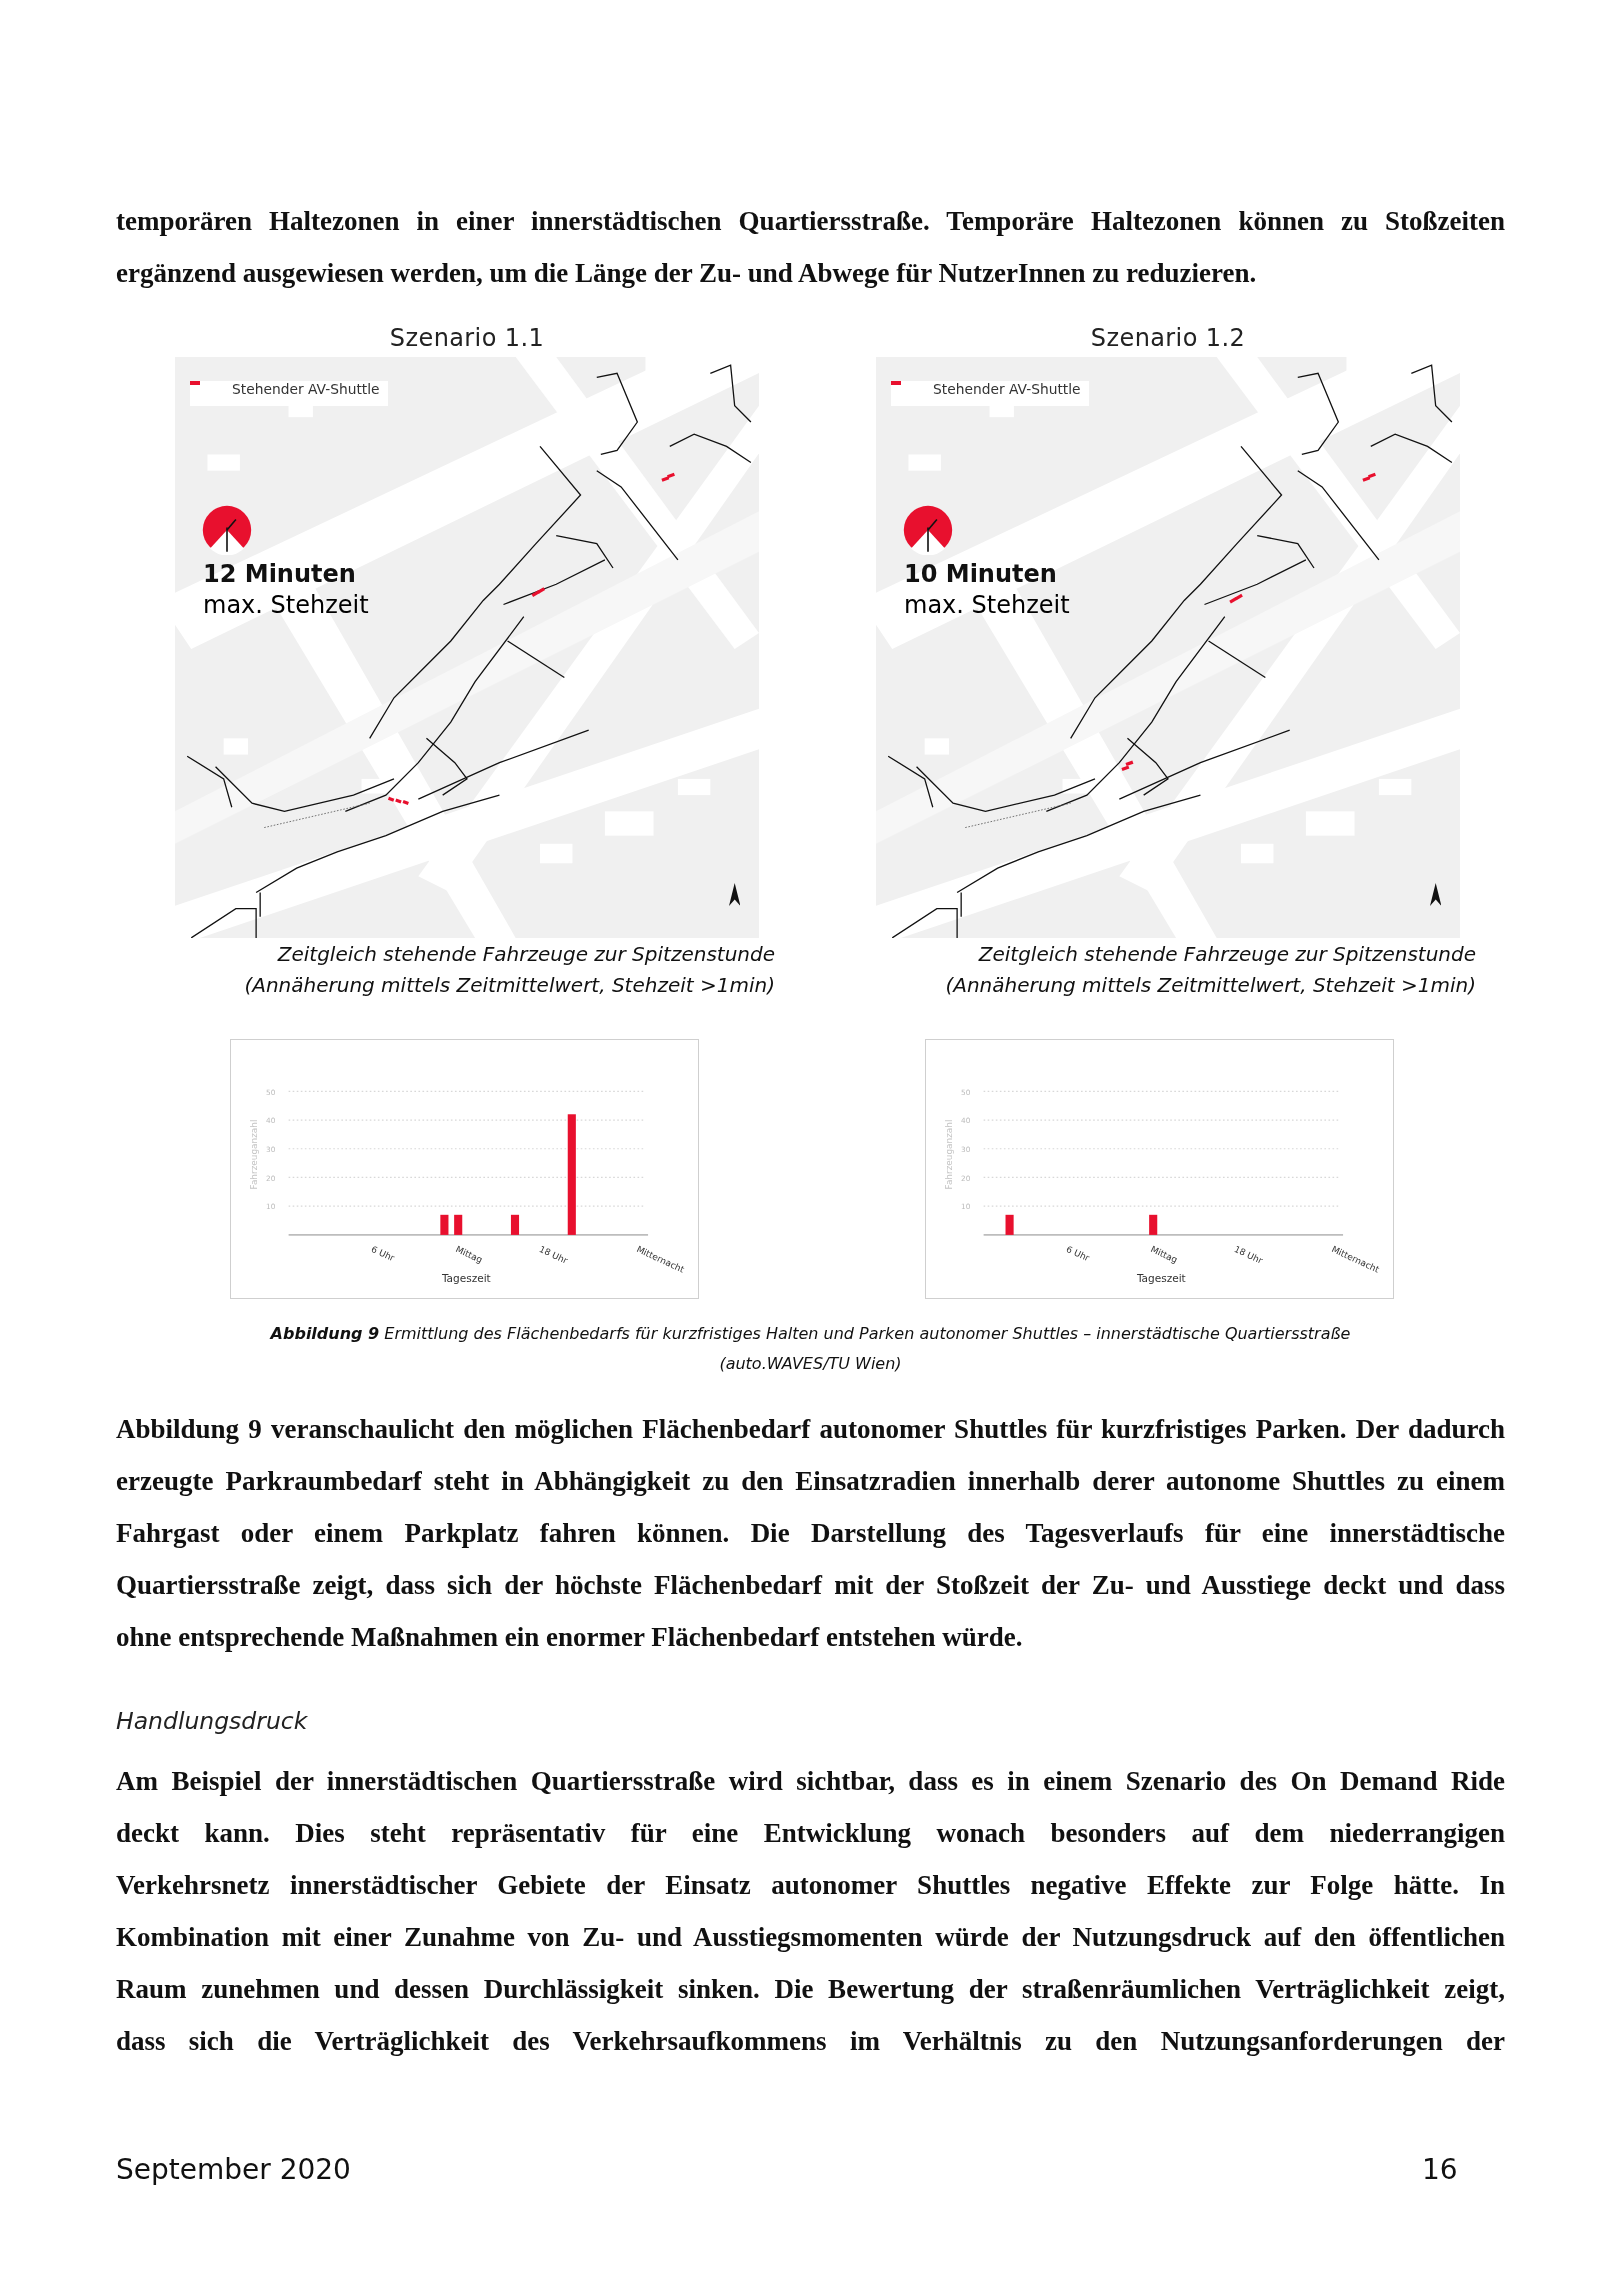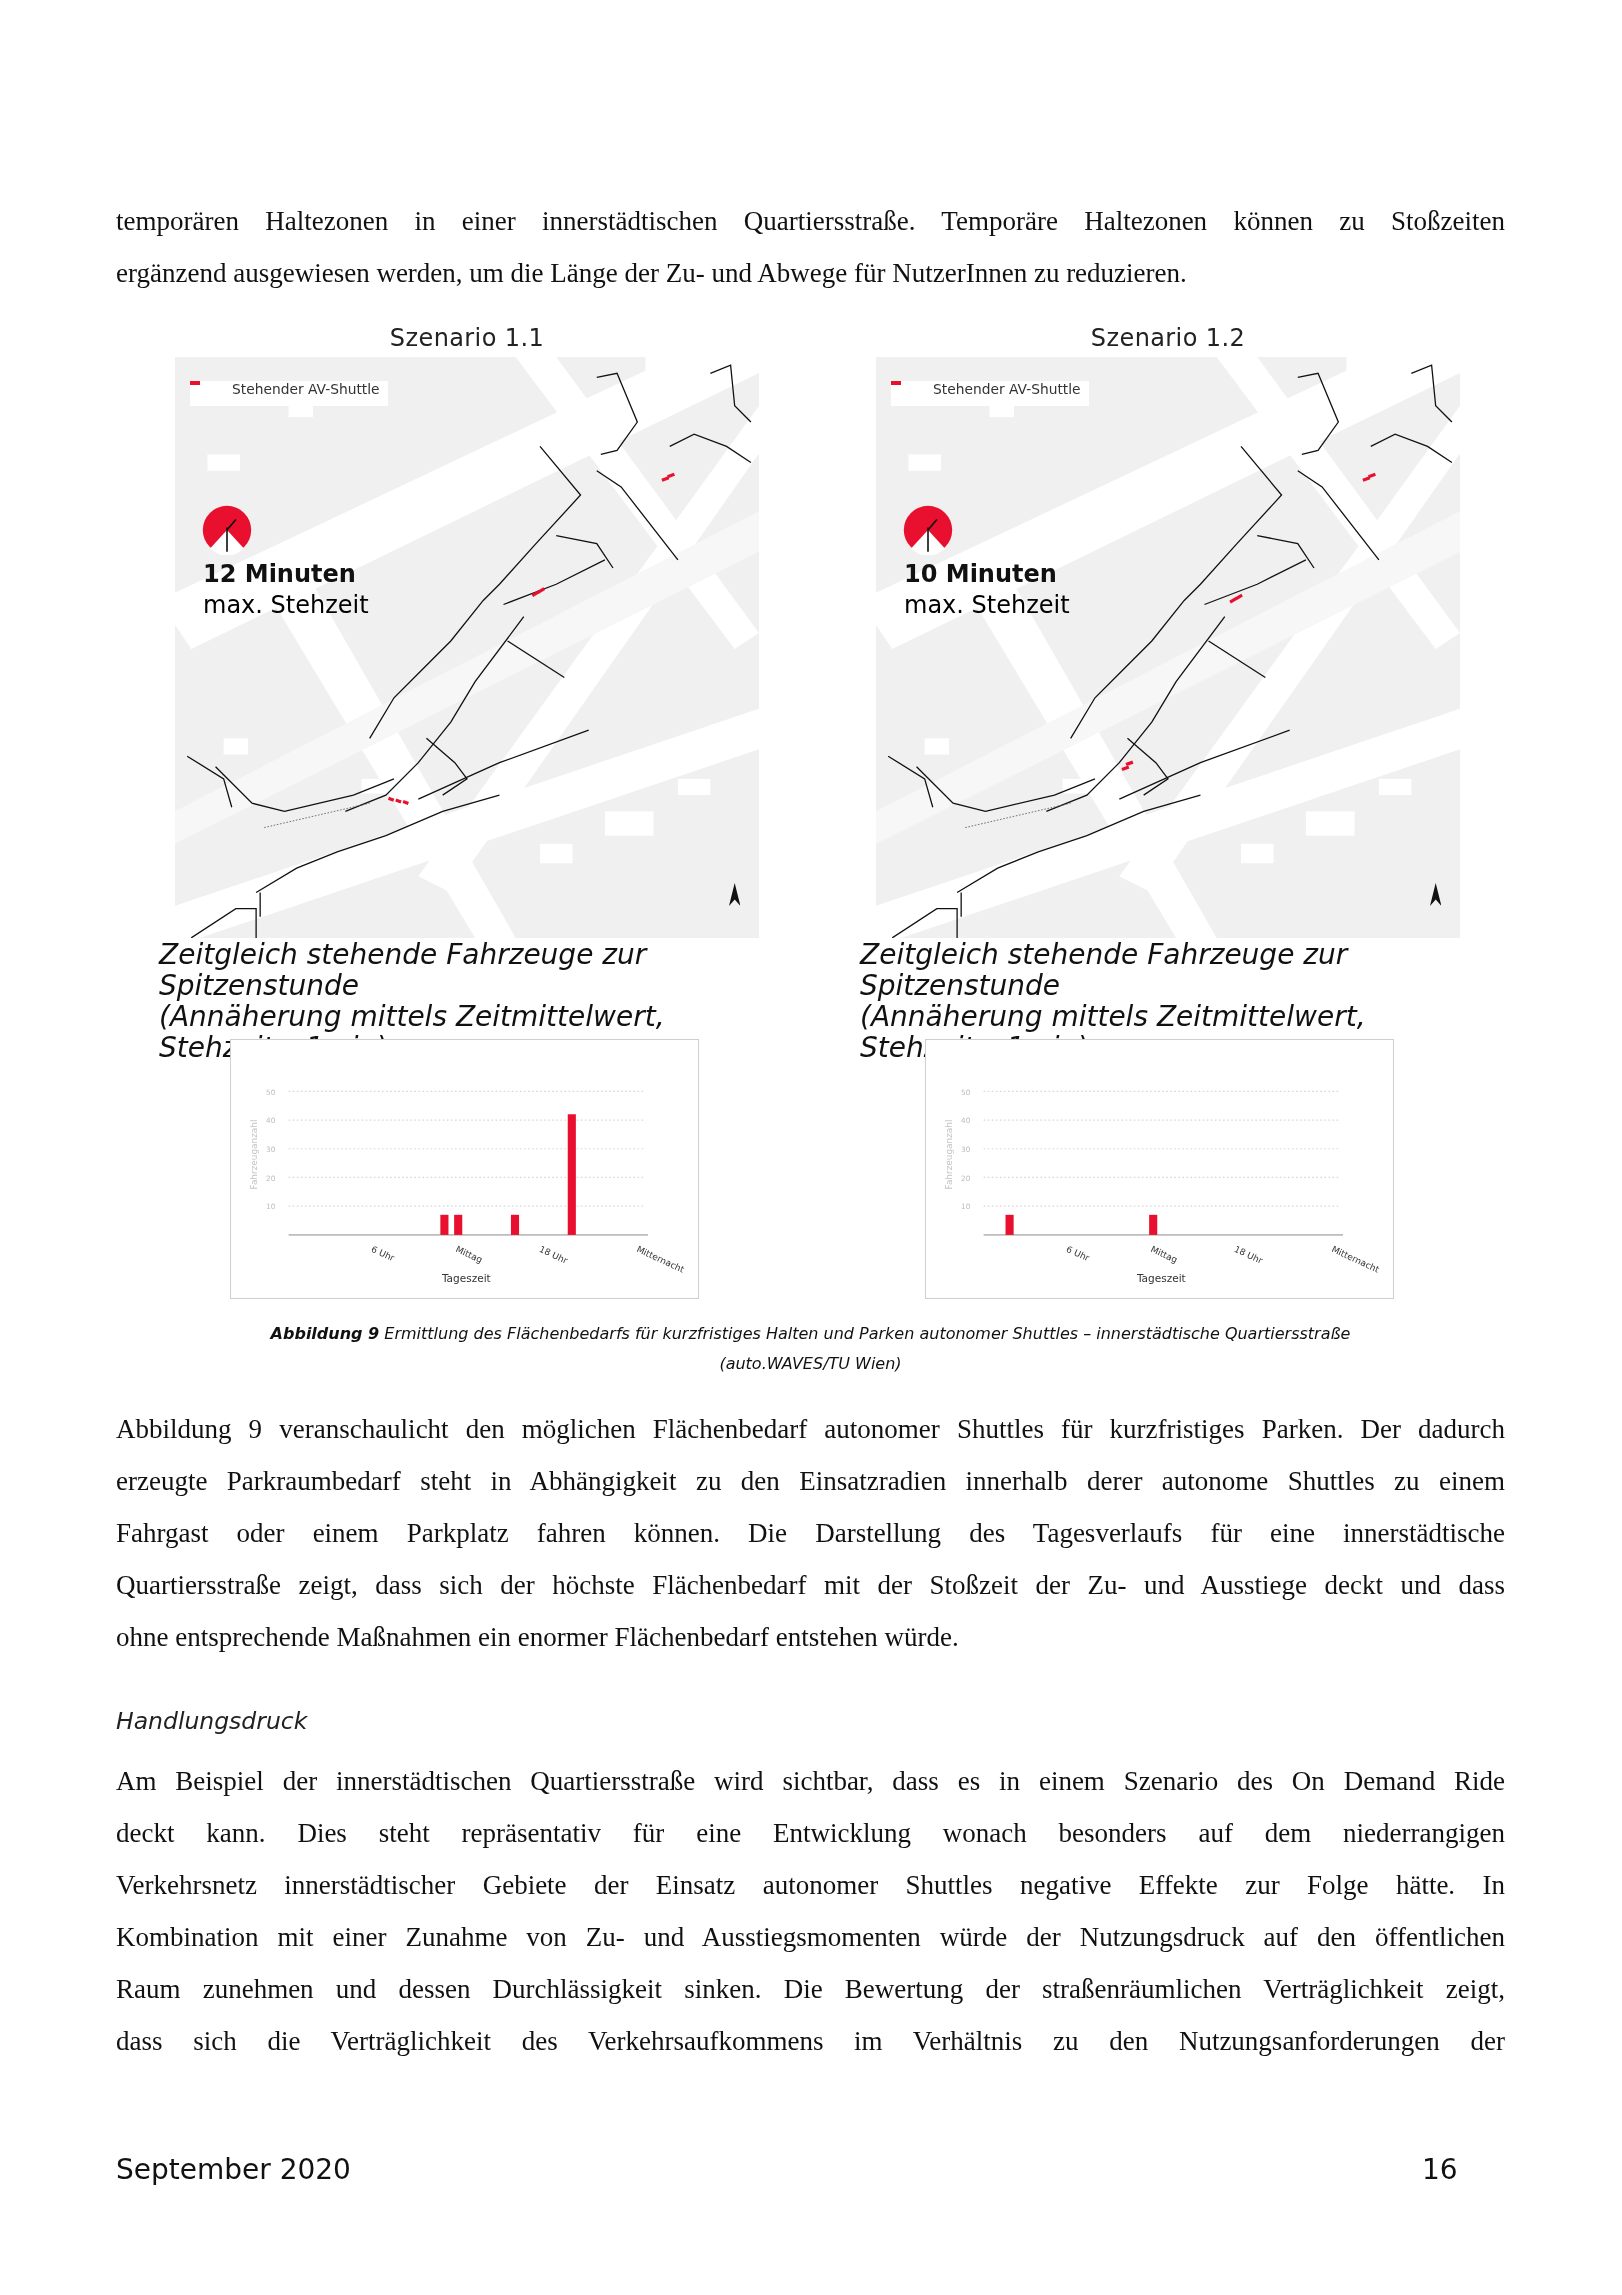--- a/index.html
+++ b/index.html
@@ -2,32 +2,32 @@
 <html style="font-size:13px"><head>
 <meta charset="utf-8">
 <style>
   html, body { margin:0; padding:0; background:#ffffff; }
   body { width:1622px; height:2295px; position:relative; overflow:hidden; color:#111; }
   .body-text {
     position:absolute; left:116px; width:1389px;
     font-family:"Liberation Serif", serif; font-size:27px; line-height:52px;
     text-align:justify; text-align-last:auto; color:#111;
   }
-  .body-text .ln { display:block; text-align:justify; text-align-last:justify; white-space:nowrap; height:52px; }
+  .body-text .ln { display:block; text-align:justify; text-align-last:justify; white-space:nowrap; height:52px;font-weight:bold; }
   .body-text .ln.last { text-align-last:left; }
   .scen-title { position:absolute; font-family:"DejaVu Sans", sans-serif; font-size:24px; color:#222; text-align:center; width:584px; letter-spacing:0.4px; }
   .map { position:absolute; background:#f0f0f0; overflow:hidden; }
   .map svg { position:absolute; left:0; top:0; }
   .legend { position:absolute; background:#fff; height:25px; display:flex; align-items:flex-start; font-family:"DejaVu Sans", sans-serif; font-size:13.8px; color:#333; padding-right:8px; }
   .legend .sw { width:9.7px; height:4px; background:#e8102e; margin:0 32px 0 0; }
   .clock { position:absolute; width:50px; height:50px; }
   .mins { position:absolute; font-family:"DejaVu Sans", sans-serif; font-size:24px; font-weight:bold; color:#111; white-space:nowrap; }
   .maxs { position:absolute; font-family:"DejaVu Sans", sans-serif; font-size:24px; color:#000000; white-space:nowrap; }
   .north { position:absolute; width:11.4px; height:23px; }
-  .map-caption { position:absolute; width:616px; text-align:left; font-family:"DejaVu Sans", sans-serif; font-style:italic; font-size:28px; line-height:31px; color:#111; }
+  .map-caption { position:absolute; width:616px; text-align:right; font-family:"DejaVu Sans", sans-serif; font-style:italic; font-size:20px; line-height:31px; color:#111; }
   .chart-box { position:absolute; border:1.6px solid #cfcfcf; background:#fff; box-sizing:border-box; }
   .chart-box svg { position:absolute; left:0; top:0; }
   .fig-caption { position:absolute; left:116px; width:1389px; text-align:center; font-family:"DejaVu Sans", sans-serif; font-style:italic; font-size:16px; line-height:30px; color:#111; }
   .fig-caption b { font-weight:bold; }
   .subhead { position:absolute; left:116px; font-family:"DejaVu Sans", sans-serif; font-style:italic; font-size:23.5px; color:#222; }
   .footer { position:absolute; font-family:"DejaVu Sans", sans-serif; font-size:28px; color:#111; }
 </style>
 </head>
 <body>
 

